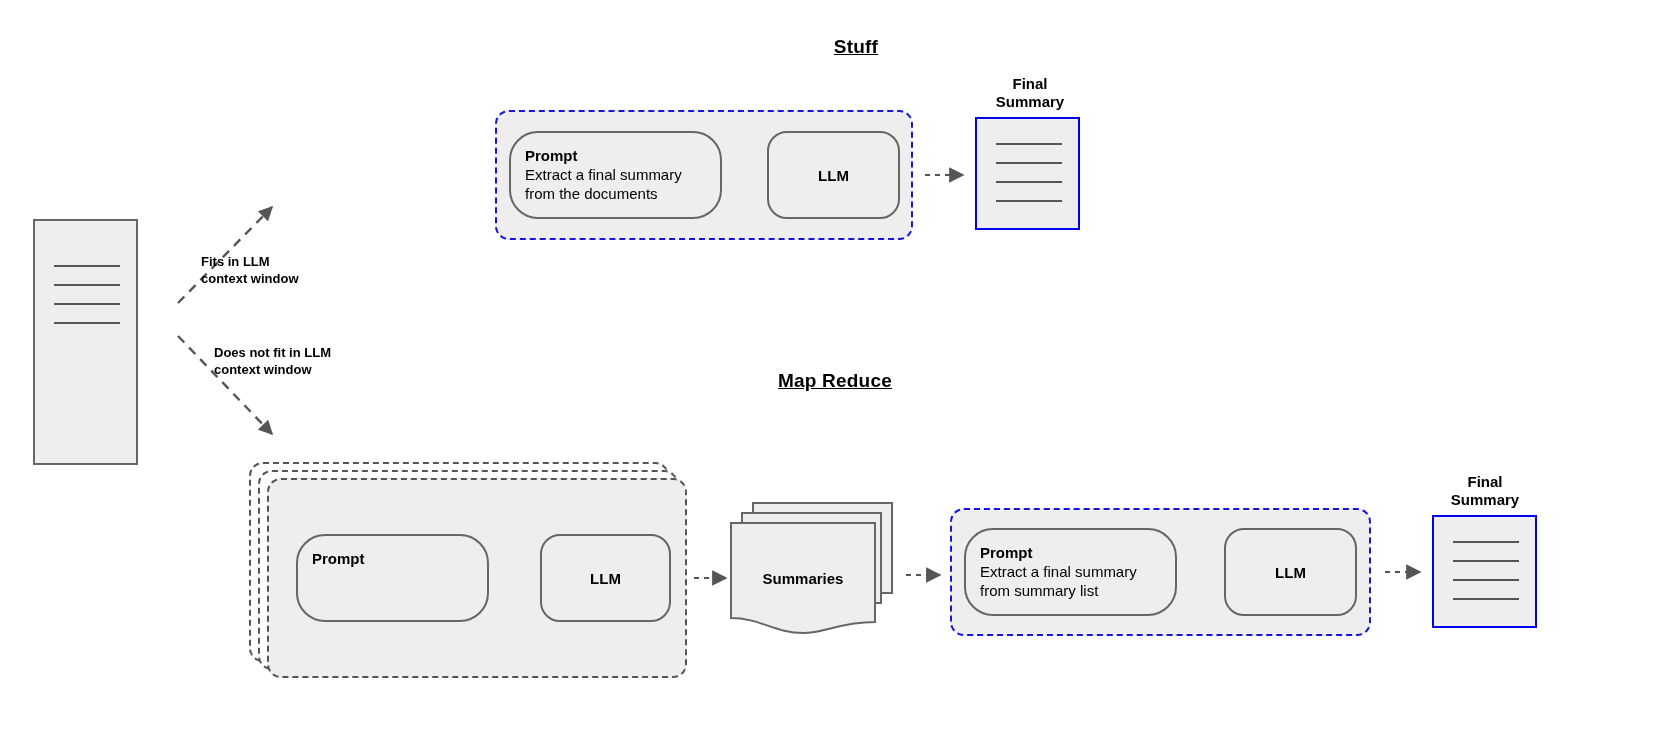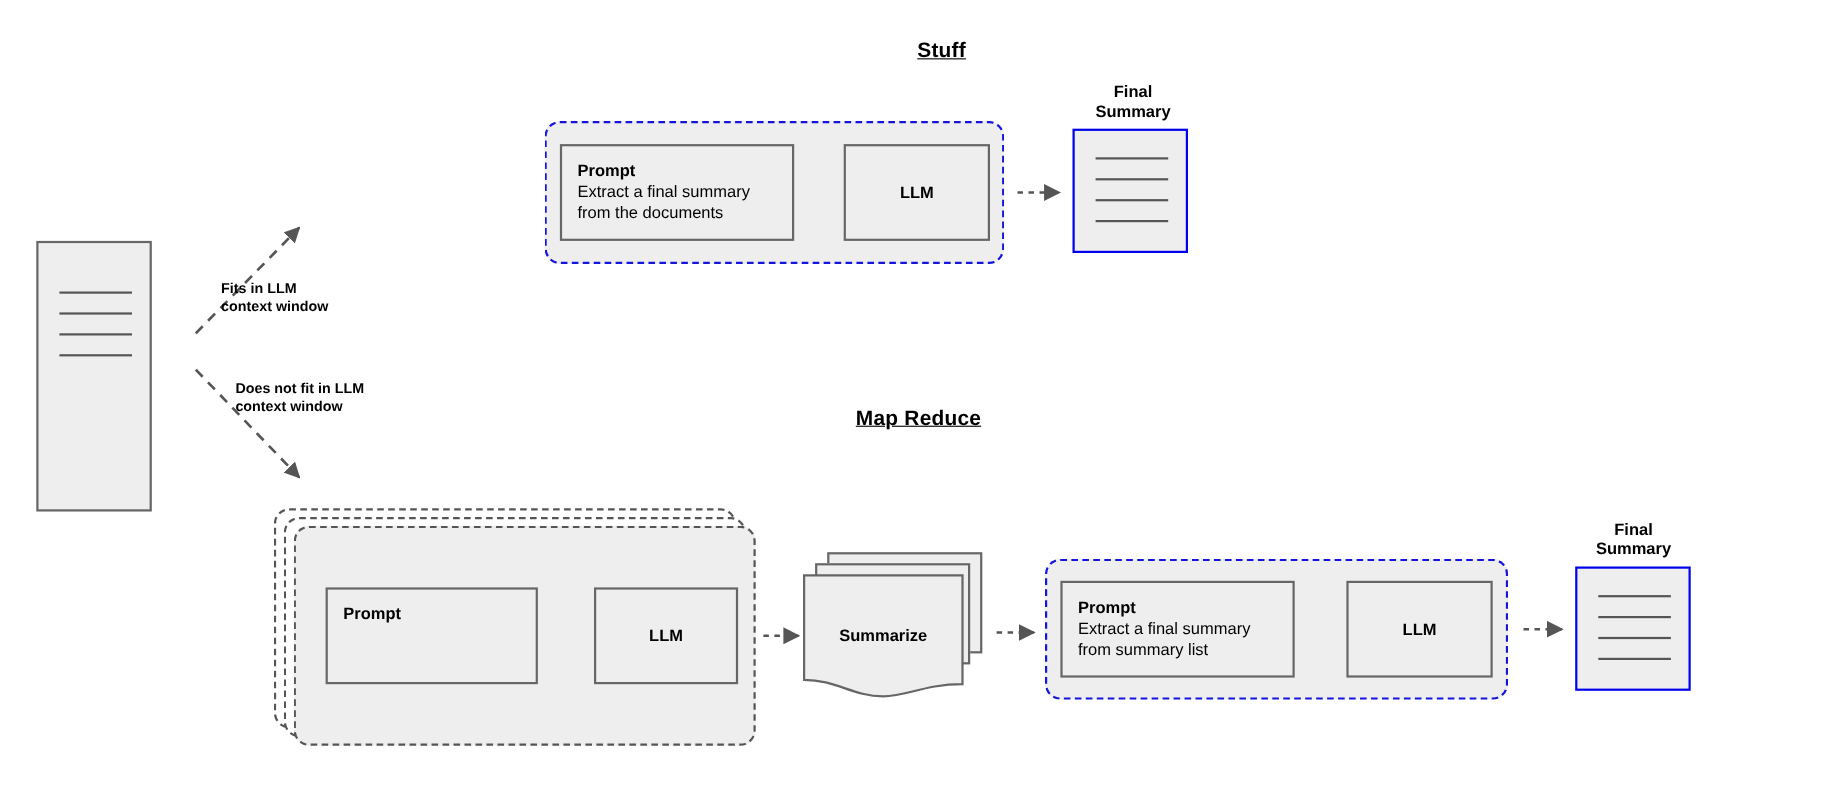--- a/index.html
+++ b/index.html
@@ -70,38 +70,40 @@
   .group-dashed-gray.ghost { background: #ffffff; }
 
   
   .node-box {
     background: #EEEEEE;
     border: 2px solid #666666;
     box-sizing: border-box;
   }
   .prompt-box {
     padding: 13px 28px 10px 14px;
+    border-radius: 29px;
   }
   .prompt-title {
     font-size: 15px;
     font-weight: bold;
     line-height: 19px;
   }
   .prompt-body {
     font-size: 15px;
     font-weight: normal;
     line-height: 19px;
     white-space: pre-line;
   }
   .llm-box {
     display: flex;
     align-items: center;
     justify-content: center;
     font-size: 15px;
     font-weight: bold;
+    border-radius: 20px;
   }
 
   
   .sheet {
     position: absolute;
     background: #EEEEEE;
     border: 2px solid #666666;
     box-sizing: border-box;
   }
   .summaries-label {
@@ -232,21 +234,21 @@
   <div class="abs node-box llm-box" style="left:540px; top:534px; width:131px; height:88px;">
     <span>LLM</span>
   </div>
 
   <div class="abs" style="left:730px; top:502px; width:170px; height:132px;">
     <div class="sheet" style="left:22px; top:0px; width:141px; height:92px;"></div>
     <div class="sheet" style="left:11px; top:10px; width:141px; height:92px;"></div>
     <svg style="position:absolute; left:0px; top:20px; width:146px; height:112px; overflow:visible;" viewBox="0 0 146 112" xmlns="http://www.w3.org/2000/svg">
       <path d="M 1 1 L 145 1 L 145 100 C 110 100 95 111 73 111 C 45 111 30 96 1 96 Z" fill="#EEEEEE" stroke="#666666" stroke-width="2"></path>
     </svg>
-    <div class="summaries-label" style="left:0px; top:68px; width:146px;">Summarize</div>
+    <div class="summaries-label" style="left:0px; top:68px; width:146px;">Summaries</div>
   </div>
 
   <div class="abs group-dashed-blue" style="left:950px; top:508px; width:421px; height:128px;"></div>
 
   <div class="abs node-box prompt-box" style="left:964px; top:528px; width:213px; height:88px;">
     <div class="prompt-title">Prompt</div>
     <div class="prompt-body">Extract a final summary
 from summary list</div>
   </div>
 

